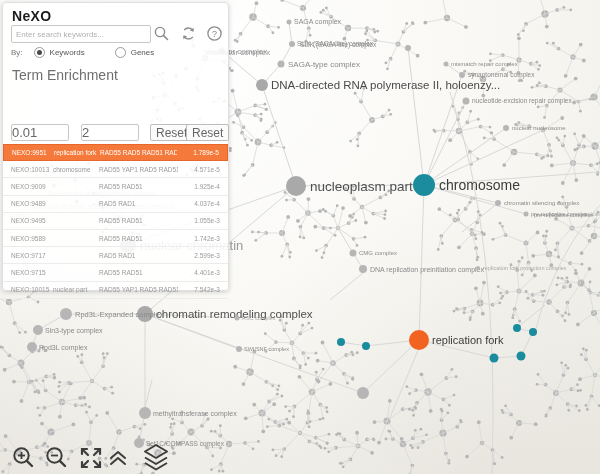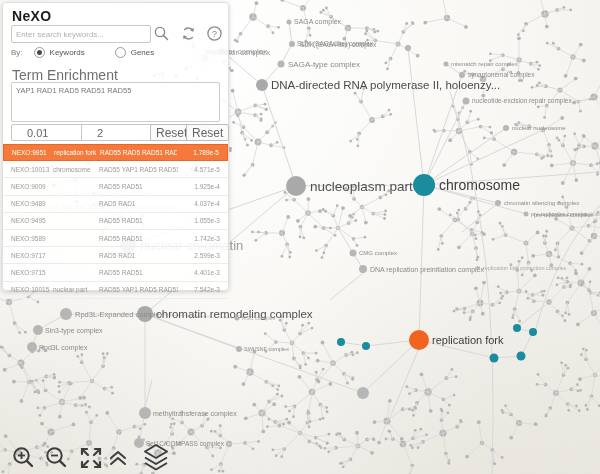--- a/index.html
+++ b/index.html
@@ -34,21 +34,21 @@
   .radio.checked::after{content:"";position:absolute;left:2px;top:2px;width:5px;height:5px;border-radius:50%;background:#4a4a4a;}
   .radio-label{margin:0 0 0 5px;color:#555;}
   .section-title{position:absolute;left:9px;top:64px;font-size:14px;color:#6f6f6f;}
   .query-area{
     position:absolute;left:8px;top:79px;width:199px;height:32px;resize:none;
     border:1px solid #cccccc;border-radius:2px;font-size:7.5px;color:#777;
     padding:3px 4px;background:#fff;outline:none;font-family:"Liberation Sans",sans-serif;
   }
   .small-input{
     position:absolute;top:121px;height:13px;width:56px;border:1px solid #c8c8c8;border-radius:2px;
-    font-size:11px;color:#666;padding:1px 15px;background:#fff;outline:none;font-family:"Liberation Sans",sans-serif;
+    font-size:13px;color:#666;padding:1px 0;background:#fff;outline:none;font-family:"Liberation Sans",sans-serif;
   }
   .mini-btn{
     position:absolute;top:121px;height:17px;border:1px solid #bdbdbd;border-radius:2px;
     font-size:12px;color:#666;background:#fbfbfb;padding:0 5px;cursor:pointer;
     font-family:"Liberation Sans",sans-serif;
   }
   .results{position:absolute;left:0;top:141px;width:225px;font-size:6.5px;color:#9a9a9a;}
   .result-row{
     display:grid;grid-template-columns:42px 46px 1fr 42px;align-items:center;
     height:16.2px;padding:0 8px;border-bottom:1px solid #ececec;cursor:pointer;
@@ -1794,21 +1794,20 @@
   <div class="by-row">
     <span>By:</span>
     <span class="radio checked" style="margin-left:11px"></span>
     <span class="radio-label">Keywords</span>
     <span class="radio" style="margin-left:30px"></span>
     <span class="radio-label">Genes</span>
   </div>
 
   <div class="section-title">Term Enrichment</div>
 
-  <textarea class="query-area" spellcheck="false" style="">YAP1 RAD1 RAD5 RAD51 RAD55</textarea>
 
   <input class="small-input" style="left: 8px;" type="text" value="0.01">
   <input class="small-input" style="left: 78px;" type="text" value="2">
   <button class="mini-btn" style="left:147px">Reset</button>
   <button class="mini-btn" style="left:183px">Reset</button>
 
   <div class="results" id="results-table">
       <div class="result-row hl">
         <span>NEXO:9951</span>
         <span>replication fork</span>

